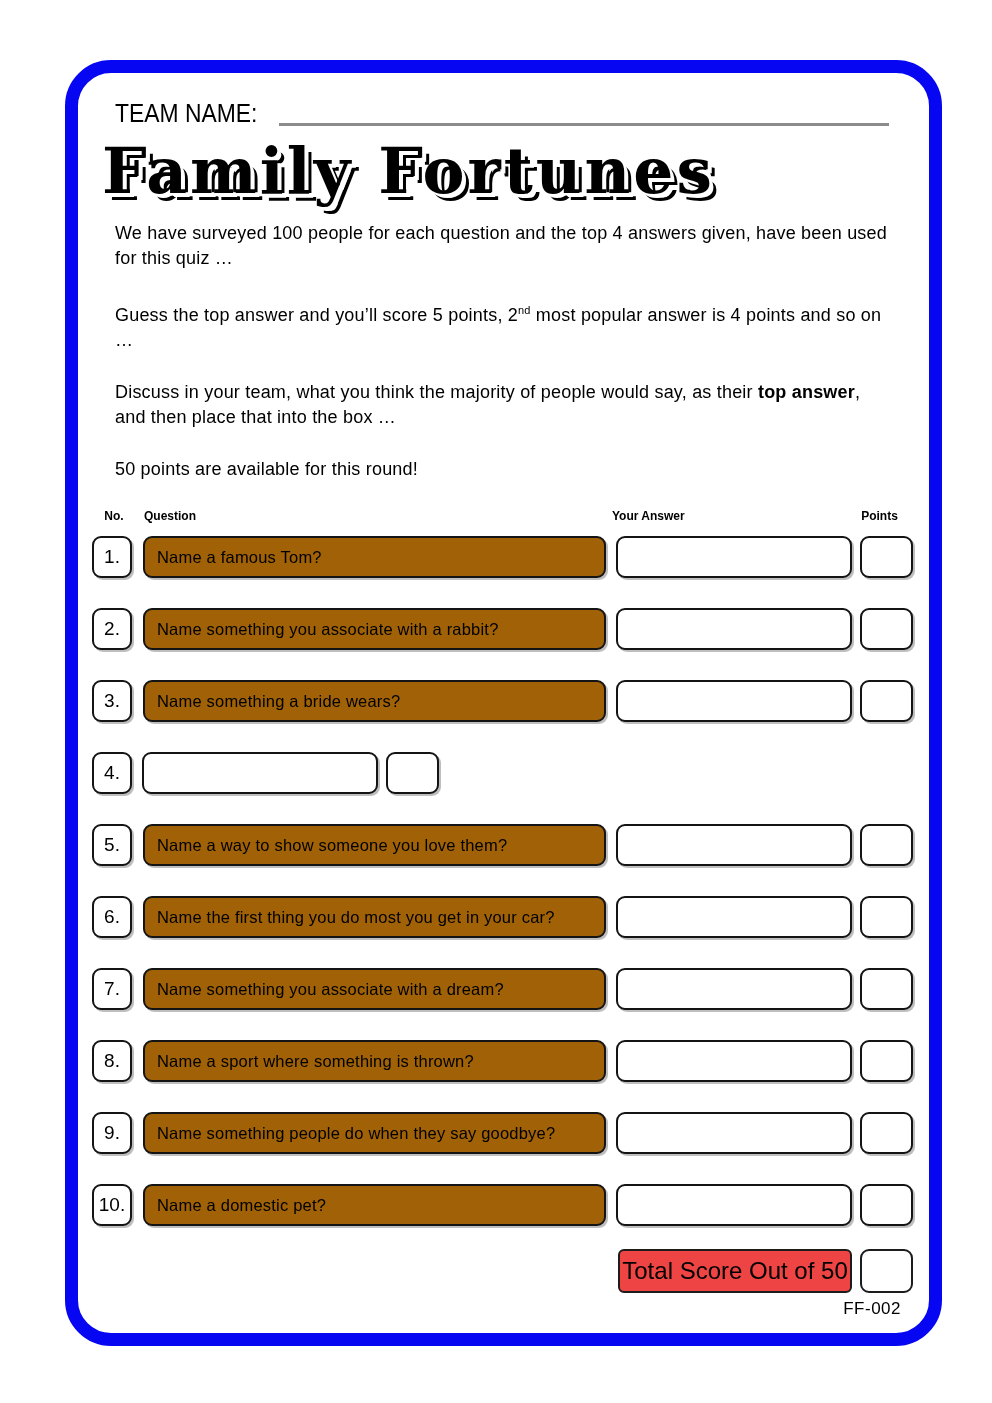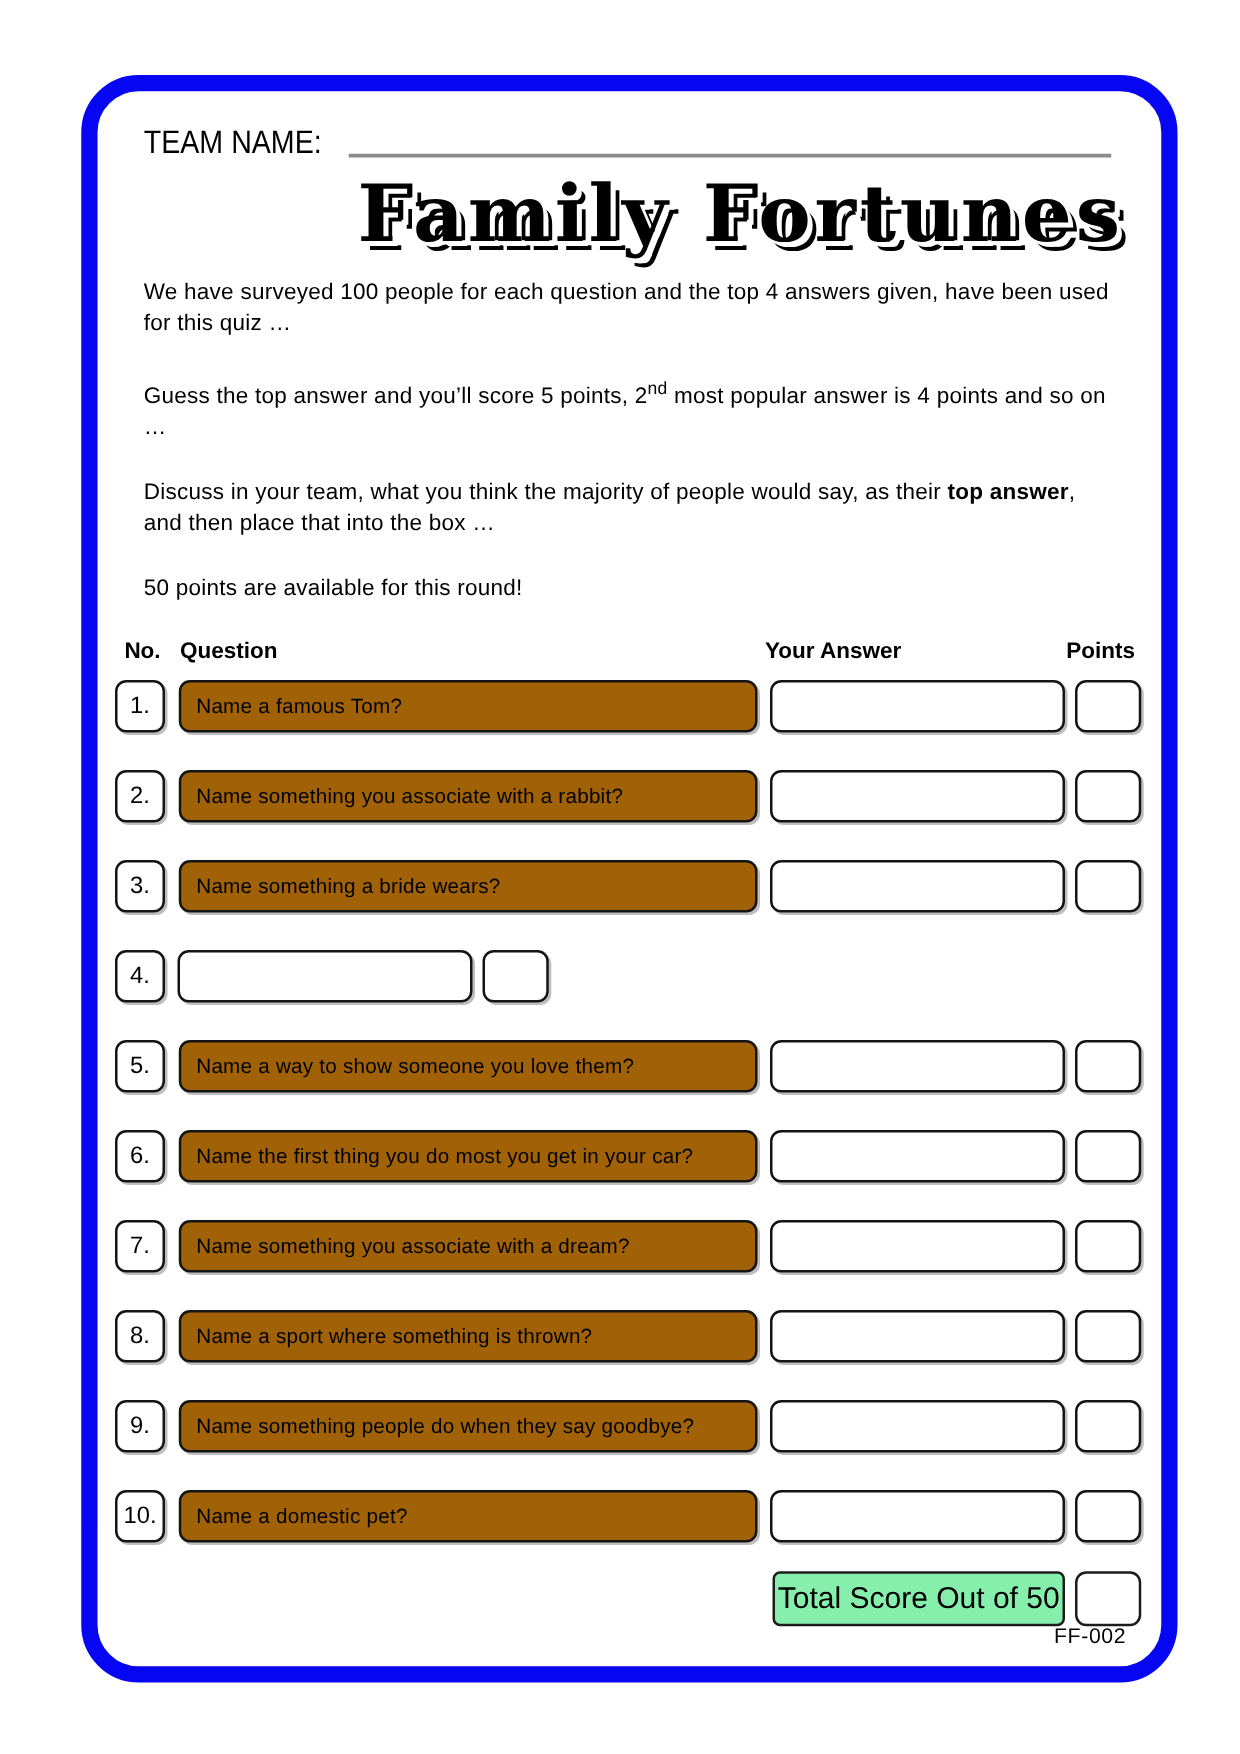--- a/index.html
+++ b/index.html
@@ -49,42 +49,42 @@
     margin: 0 0 3px 2px;
     height: 30px;
   }
   
   .page-title {
     font-family: "DejaVu Serif", serif;
     font-weight: bold;
     font-size: 63px;
     line-height: 80px;
     letter-spacing: 3px;
-    text-align: right;
+    text-align: left;
     color: #000000;
     text-shadow: 3px 3px 0 #ffffff, 4px 4px 0 #ffffff, 7px 7px 0 #000000;
     margin: 2px 30px 10px 10px;
     white-space: nowrap;
   }
   
   .para {
     font-size: 18px;
     line-height: 25px;
     margin: 0 42px 27px 23px;
     letter-spacing: 0.2px;
   }
-  .para sup { font-size: 14px; vertical-align: super; }
+  .para sup { font-size: 11px; vertical-align: super; }
   .para b { font-weight: bold; }
   
   .qtable { margin: 0 0 0 0; }
   .thead {
     display: flex;
     align-items: flex-end;
     font-weight: bold;
-    font-size: 18px;
+    font-size: 12px;
     margin: 0 0 13px 0;
   }
   .th-no       { width: 40px;  margin-left: 2px; text-align: center; }
   .th-question { width: 463px; margin-left: 2px; padding-left: 8px; }
   .th-answer   { width: 236px; margin-left: 10px; padding-left: 3px; }
   .th-points   { width: 53px;  margin-left: 8px; text-align: center; }
   .row {
     display: flex;
     height: 42px;
     margin-bottom: 30px;
@@ -132,21 +132,21 @@
     justify-content: flex-end;
     margin: -7px 16px 0 0;
   }
   .total-label-box {
     width: 234px; height: 44px;
     border: 2px solid #1c1c1c;
     border-radius: 6px;
     display: flex; align-items: center; justify-content: center;
     font-size: 24px;
     white-space: nowrap;
-    background: #86efac;
+    background: #ef4444;
   }
   .total-points-box {
     width: 53px; height: 44px;
     margin-left: 8px;
     border: 2px solid #1c1c1c;
     border-radius: 9px;
     background: #ffffff;
   }
   
   .footer-code {

